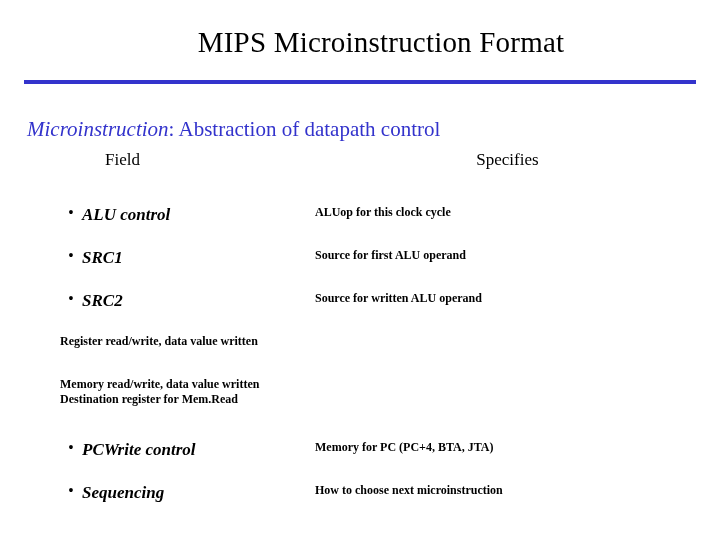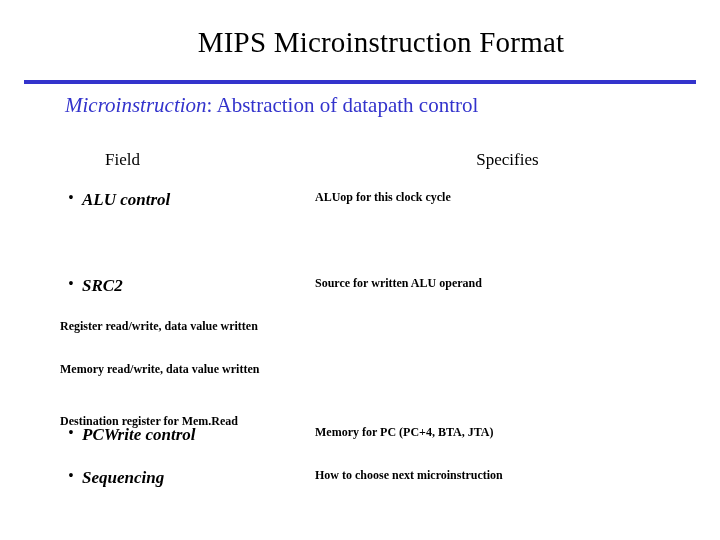--- a/index.html
+++ b/index.html
@@ -34,26 +34,25 @@
   .title-rule {
     position: absolute;
     top: 80px;
     left: 24px;
     width: 672px;
     height: 4px;
     background: #3333cc;
   }
   .subtitle {
     position: absolute;
-    top: 93px;
+    top: 117px;
     left: 27px;
     font-size: 21px;
     color: #3333cc;
     font-family: "Liberation Serif", serif;
-    margin-left: 38px;
   }
   .subtitle .em {
     font-style: italic;
     color: #3333cc;
   }
   .subtitle .rest {
     font-style: normal;
     color: #3333cc;
   }
   .table {
@@ -61,21 +60,21 @@
     top: 150px;
     left: 60px;
     width: 640px;
   }
   .row {
     display: flex;
     align-items: flex-start;
     margin-bottom: 0;
   }
   .head-row {
-    margin-bottom: 20px;
+    margin-bottom: 35px;
   }
   .col-left {
     width: 255px;
     box-sizing: border-box;
     font-size: 17px;
     color: #000000;
   }
   .col-right {
     width: 385px;
     box-sizing: border-box;
@@ -102,21 +101,20 @@
     width: 22px;
     text-align: center;
     font-size: 14px;
     vertical-align: top;
   }
   .field-text {
     font-style: italic;
   }
   .spec-line2 {
     display: block;
-    margin-top: 37px;
   }
 </style>
 </head>
 <body>
 
 <div class="slide">
 
   <div class="slide-title">MIPS Microinstruction Format</div>
 
   <div class="title-rule"></div>
@@ -135,20 +133,26 @@
     <div class="row bullet-row">
       <div class="col-left">
         <span class="bullet">•</span><span class="field-text">ALU control</span>
       </div>
       <div class="col-right">
         <span>ALUop for this clock cycle</span>
       </div>
     </div>
 
     <div class="row bullet-row">
+      <div class="col-left">
+        <span class="bullet">•</span><span class="field-text">SRC1</span>
+      </div>
+      <div class="col-right">
+        <span>Source for first ALU operand</span>
+      </div>
     </div>
 
     <div class="row bullet-row">
       <div class="col-left">
         <span class="bullet">•</span><span class="field-text">SRC2</span>
       </div>
       <div class="col-right">
         <span>Source for written ALU operand</span>
       </div>
     </div>

